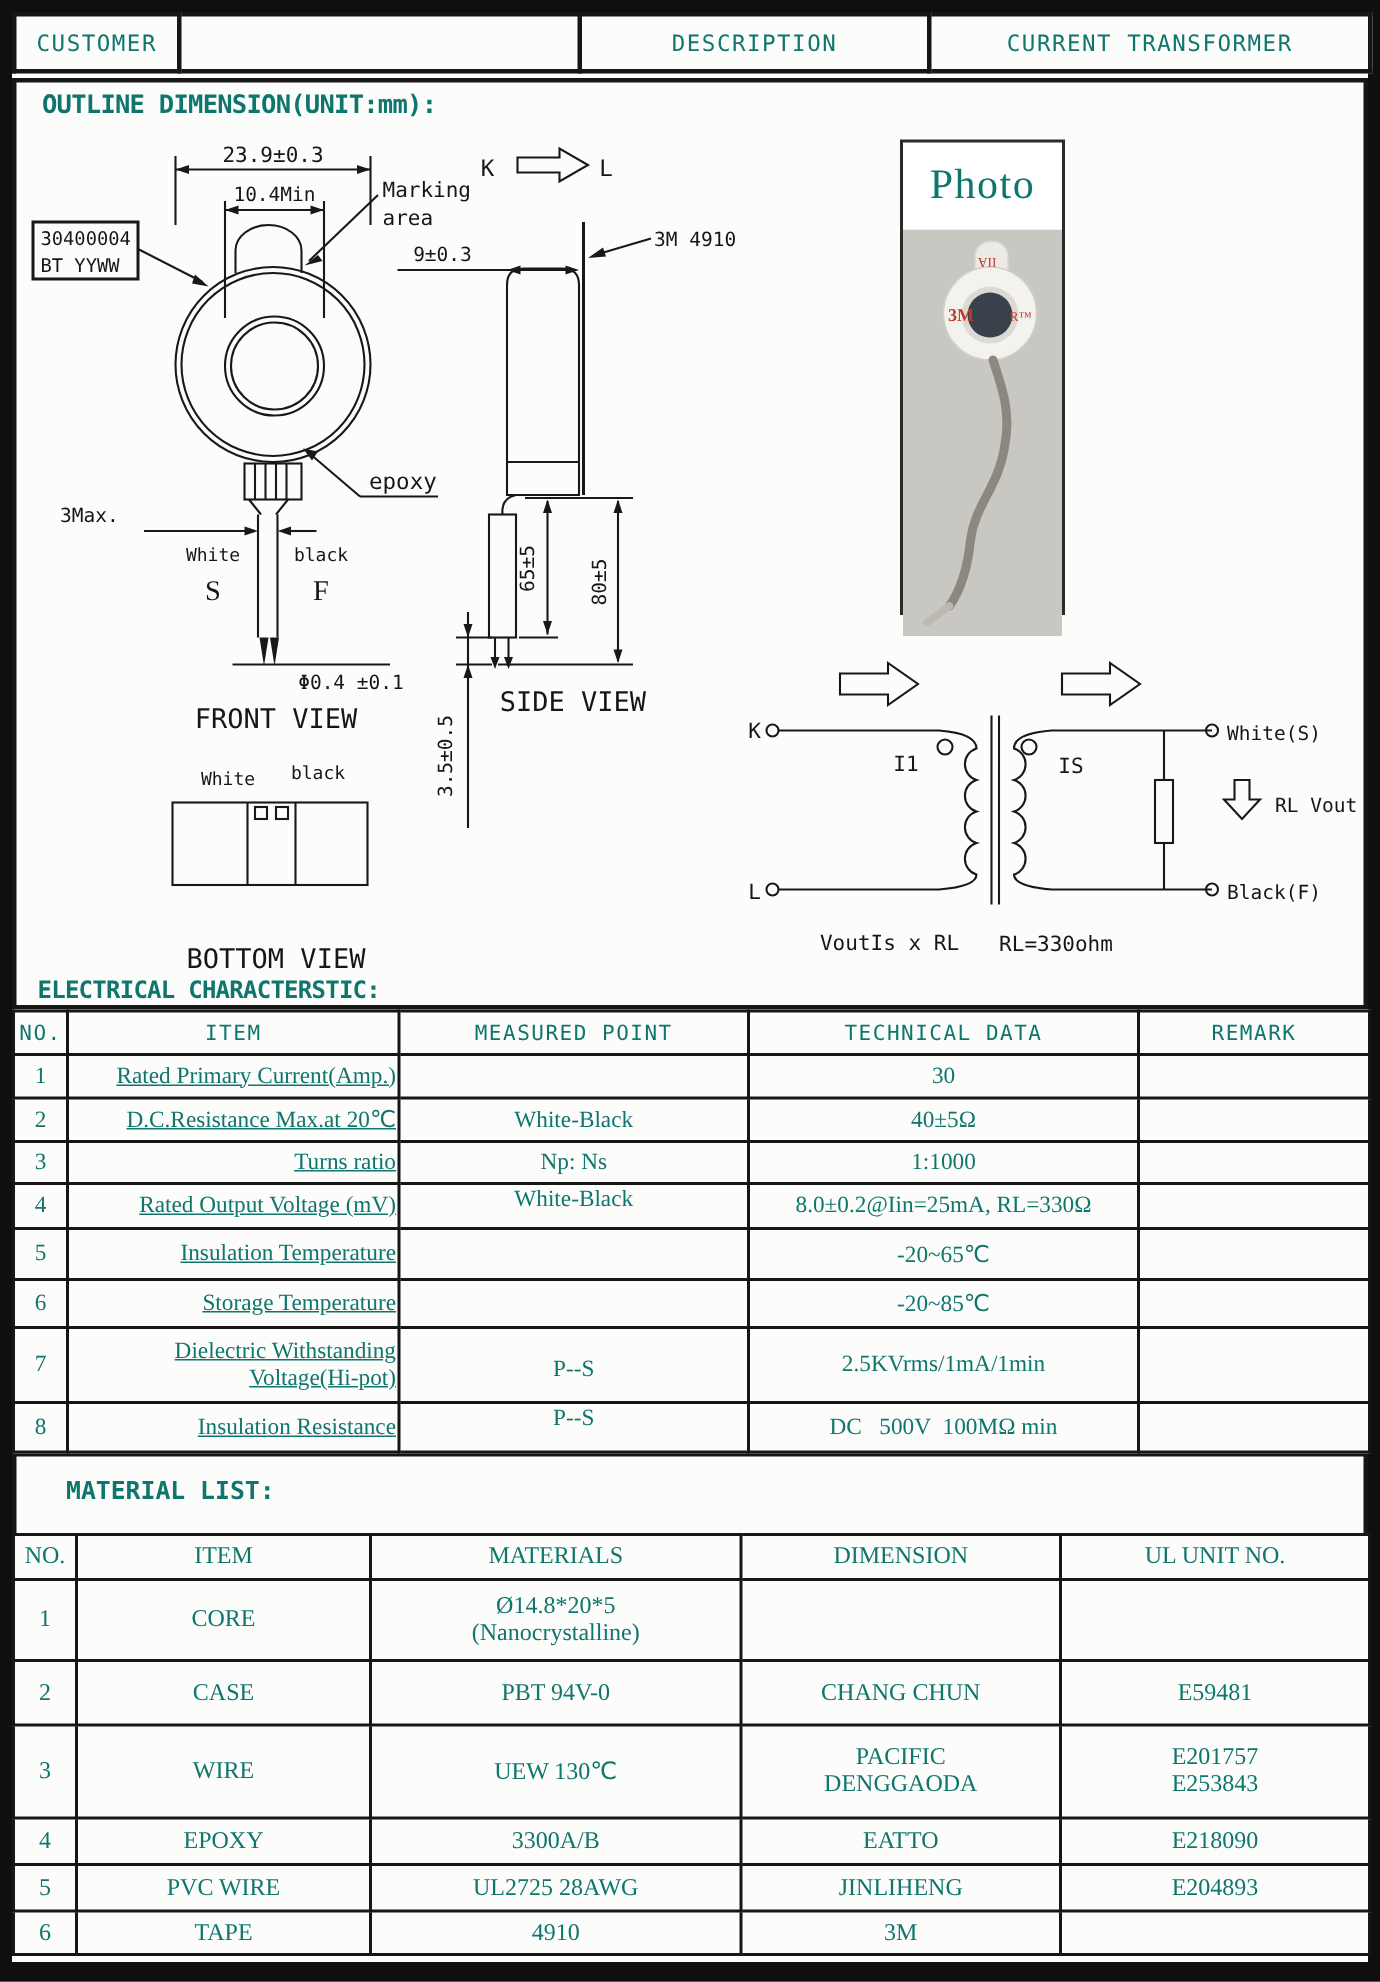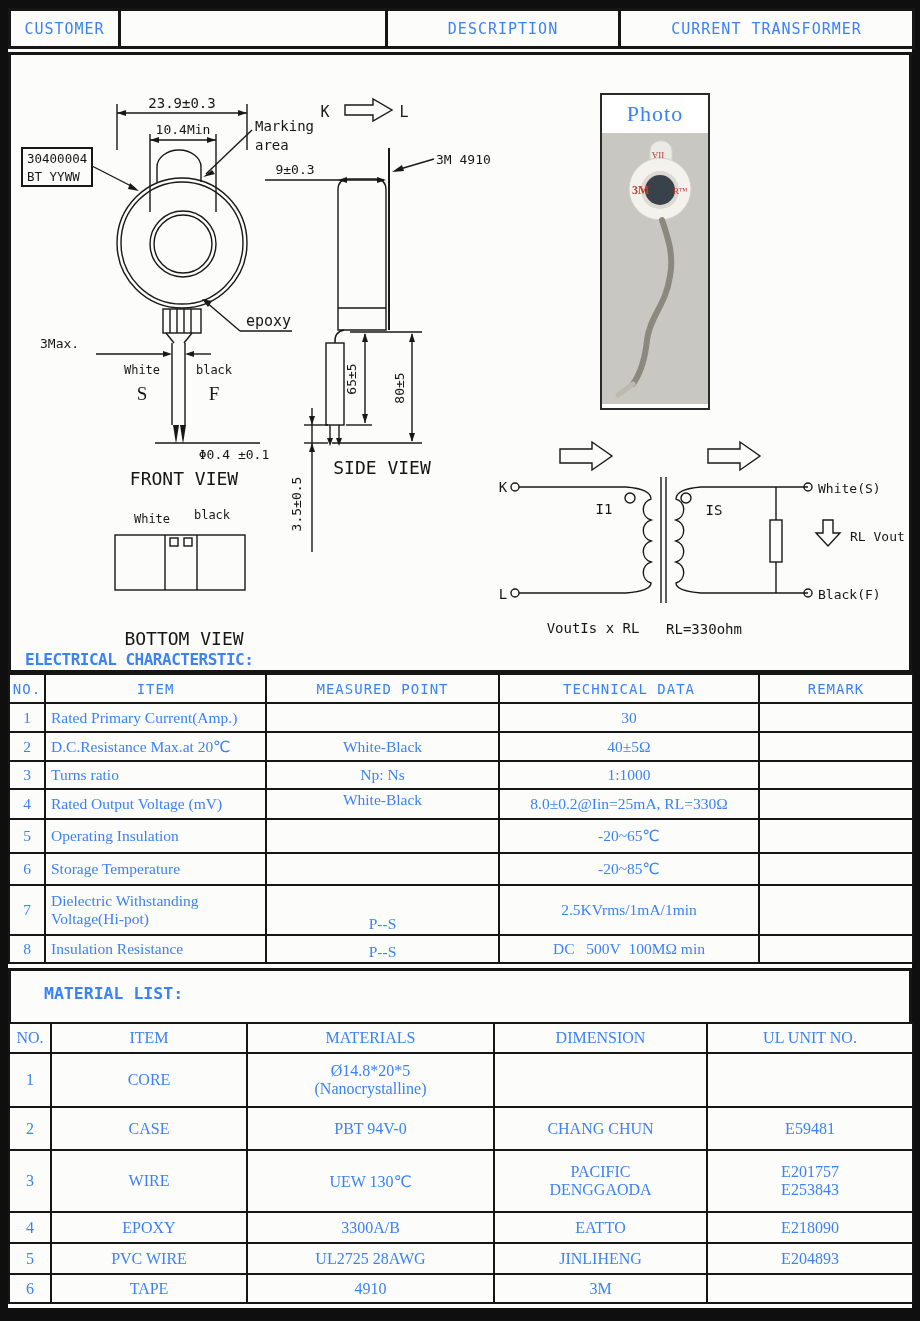--- a/index.html
+++ b/index.html
@@ -1,52 +1,52 @@
 <!DOCTYPE html>
 <html><head>
 <meta charset="utf-8">
 <style>
   html,body{margin:0;padding:0;background:#444;}
   .page{position:relative;width:920px;height:1321px;background:#0f0f0f;overflow:hidden;
-        font-family:"Liberation Serif",serif;color:#3b82f6;}
+        font-family:"Liberation Serif",serif;color:#0f766e;}
   .inner{position:absolute;left:8px;top:8px;width:904px;height:1300px;background:#fcfcfa;}
 
   
   .hdr{position:absolute;left:8px;top:8px;width:904px;height:41px;border-collapse:collapse;
        table-layout:fixed;background:#fcfcfa;}
   .hdr td{border:3px solid #161616;font-family:"DejaVu Sans Mono",monospace;
           font-size:15px;text-align:center;letter-spacing:1px;overflow:hidden;}
 
   
   .outline{position:absolute;left:8px;top:52px;width:904px;height:621px;}
   .oframe{position:absolute;inset:0;border:3px solid #161616;box-sizing:border-box;}
   .otitle{position:absolute;left:20px;top:8px;font-family:"DejaVu Sans Mono",monospace;
           font-weight:bold;font-size:17px;letter-spacing:-.5px;}
   svg.draw{position:absolute;left:0;top:0;}
   .dt{font-family:"DejaVu Sans Mono",monospace;fill:#161616;}
   .ds{font-family:"Liberation Serif",serif;fill:#161616;}
 
   
   .photo{position:absolute;left:592px;top:41px;width:110px;height:317px;border:2px solid #2a2a2a;
          box-sizing:border-box;background:#fff;}
-  .photo-title{height:38px;display:flex;align-items:center;justify-content:center;
-         font-family:"Liberation Serif",serif;font-size:22px;letter-spacing:1px;}
+  .photo-title{height:58px;display:flex;align-items:center;justify-content:center;
+         font-family:"Liberation Serif",serif;font-size:28px;letter-spacing:1px;}
   .pm{fill:#c0392f;font-family:"Liberation Serif",serif;}
 
   
   .etitle{position:absolute;left:25px;top:650px;font-family:"DejaVu Sans Mono",monospace;
           font-weight:bold;font-size:16px;z-index:3;letter-spacing:-.5px;}
   .etable{position:absolute;left:8px;top:673px;width:904px;border-collapse:collapse;
           table-layout:fixed;background:#fcfcfa;z-index:2;}
   .etable th,.etable td{border:2.5px solid #161616;overflow:hidden;white-space:pre-line;}
   .etable th{font-family:"DejaVu Sans Mono",monospace;font-weight:normal;font-size:14px;letter-spacing:1px;}
   .etable td{font-family:"Liberation Serif","DejaVu Sans",serif;font-size:15.5px;}
   .c{text-align:center;}
-  .l{text-align:left;padding-left:5px;}
-  .vb{vertical-align:bottom;padding-bottom:1px;}
+  .l{text-align:right;padding-left:5px;text-decoration:underline;}
+  .vb{vertical-align:bottom;padding-bottom:12px;}
 
   
   .material{position:absolute;left:8px;top:968px;width:904px;height:264px;}
   .mframe{position:absolute;inset:0;border:3px solid #161616;box-sizing:border-box;}
   .mtitle{position:absolute;left:36px;top:16px;font-family:"DejaVu Sans Mono",monospace;
           font-weight:bold;font-size:16.5px;}
   .mtable{position:absolute;left:0;top:54px;width:904px;border-collapse:collapse;table-layout:fixed;
           background:#fcfcfa;}
   .mtable th,.mtable td{border:2.5px solid #161616;font-family:"Liberation Serif","DejaVu Sans",serif;
           text-align:center;white-space:pre-line;overflow:hidden;}
@@ -208,20 +208,21 @@
       <text class="dt" x="596" y="462" font-size="14" text-anchor="middle">I1</text>
       <text class="dt" x="706" y="463" font-size="14" text-anchor="middle">IS</text>
       <text class="dt" x="810" y="441" font-size="13">White(S)</text>
       <text class="dt" x="810" y="547" font-size="13">Black(F)</text>
       <text class="dt" x="842" y="489" font-size="13">RL Vout</text>
       <text class="dt" x="585" y="581" font-size="14" text-anchor="middle">VoutIs x RL</text>
       <text class="dt" x="696" y="582" font-size="14" text-anchor="middle">RL=330ohm</text>
     </svg>
 
     <div class="oframe"></div>
+    <div class="otitle">OUTLINE DIMENSION(UNIT:mm):</div>
 
     <div class="photo">
       <div class="photo-title">Photo</div>
       <svg width="106" height="271" viewBox="0 0 106 271">
         <rect x="0" y="0" width="106" height="271" fill="#c8c7c1"></rect>
         <rect x="48" y="8" width="22" height="32" rx="10" fill="#eceae4" stroke="#d8d6cf"></rect>
         <circle cx="58" cy="56" r="31" fill="#f4f2ec" stroke="#d2d0c9"></circle>
         <circle cx="58" cy="57" r="19" fill="#dcdad3"></circle>
         <circle cx="58" cy="57" r="15" fill="#39424a"></circle>
         <path d="M60 87 C66 105 72 122 68 143 C64 172 48 183 45 207 C43 227 38 241 31 251" stroke="#8b8880" stroke-width="6" fill="none" stroke-linecap="round"></path>
@@ -273,21 +274,21 @@
     </tr>
     <tr style="height:30px">
       <td class="c">4</td>
       <td class="l">Rated Output Voltage (mV)</td>
       <td class="c" style="vertical-align:top">White-Black</td>
       <td class="c">8.0±0.2@Iin=25mA, RL=330Ω</td>
       <td class="c"></td>
     </tr>
     <tr style="height:34px">
       <td class="c">5</td>
-      <td class="l">Operating Insulation</td>
+      <td class="l">Insulation Temperature</td>
       <td class="c"></td>
       <td class="c">-20~65℃</td>
       <td class="c"></td>
     </tr>
     <tr style="height:32px">
       <td class="c">6</td>
       <td class="l">Storage Temperature</td>
       <td class="c"></td>
       <td class="c">-20~85℃</td>
       <td class="c"></td>

